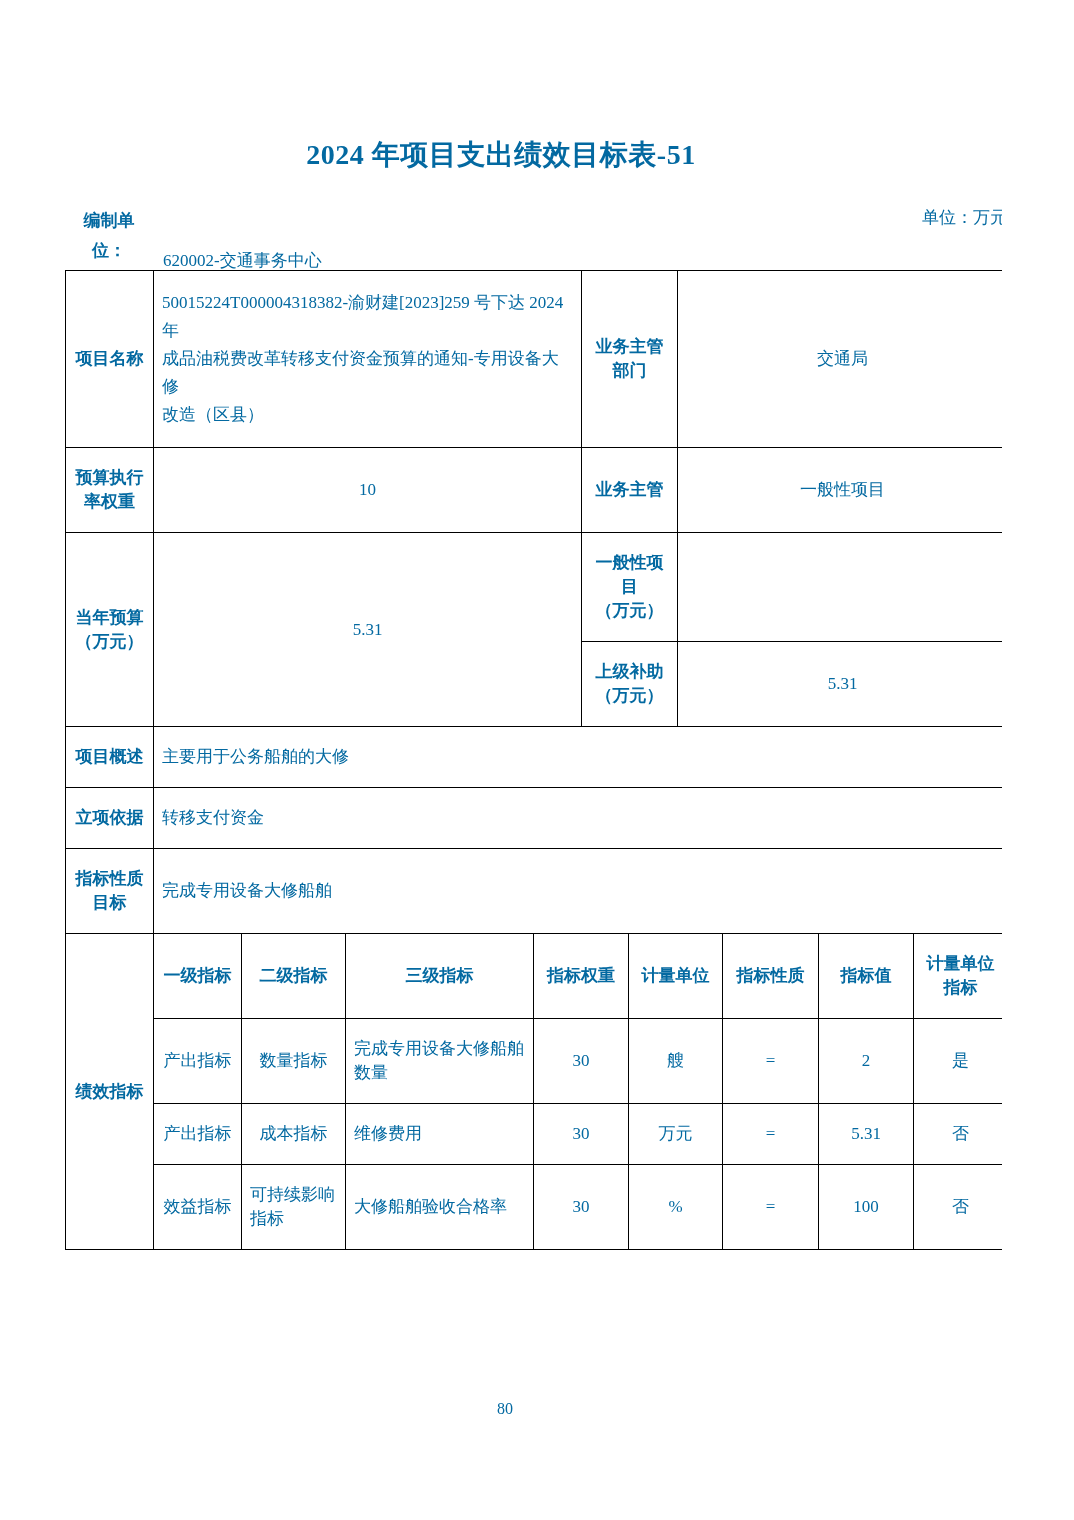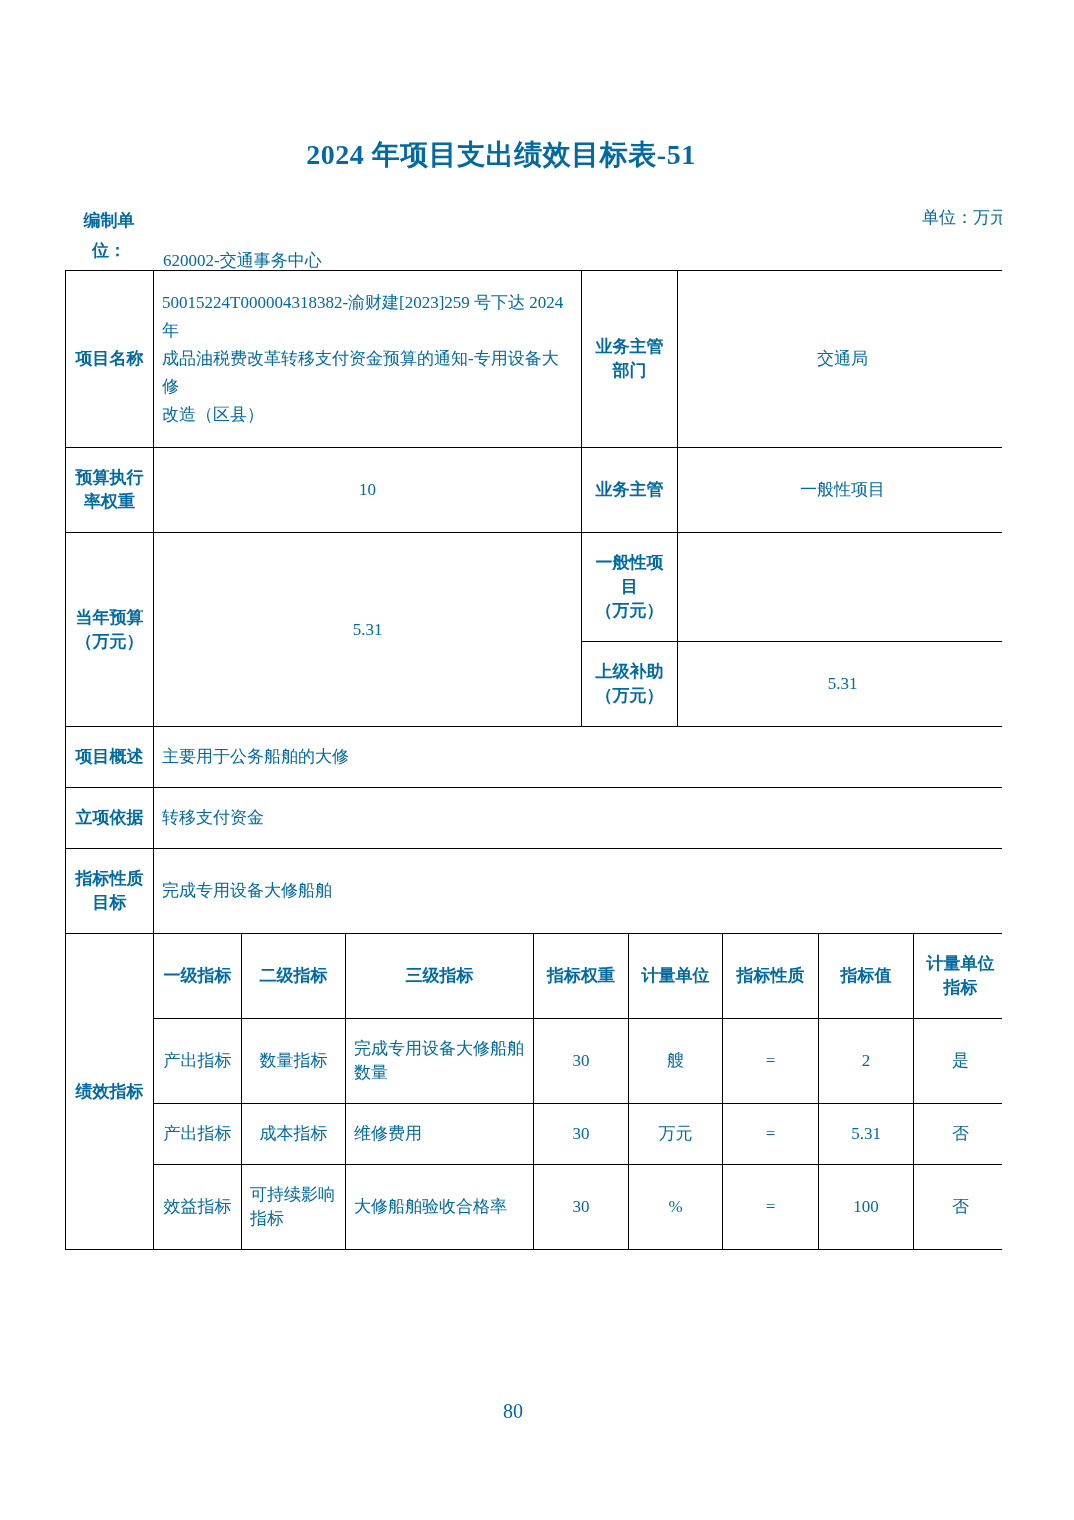--- a/index.html
+++ b/index.html
@@ -61,24 +61,24 @@
     vertical-align: middle;
     white-space: pre-line;
     overflow: hidden;
   }
   table.main td.label { font-weight: bold; }
   table.main td.left { text-align: left; }
   table.main td.pn { line-height: 28px; }
   .page-number {
     position: absolute;
     top: 1400px;
-    left: 12px;
+    left: 4px;
     width: 100%;
     text-align: center;
-    font-size: 20px;
+    font-size: 16px;
   }
 </style>
 </head>
 <body>
 
 <div class="page">
 
   <h1 class="doc-title">2024 年项目支出绩效目标表-51</h1>
 
   <div class="meta-row">

